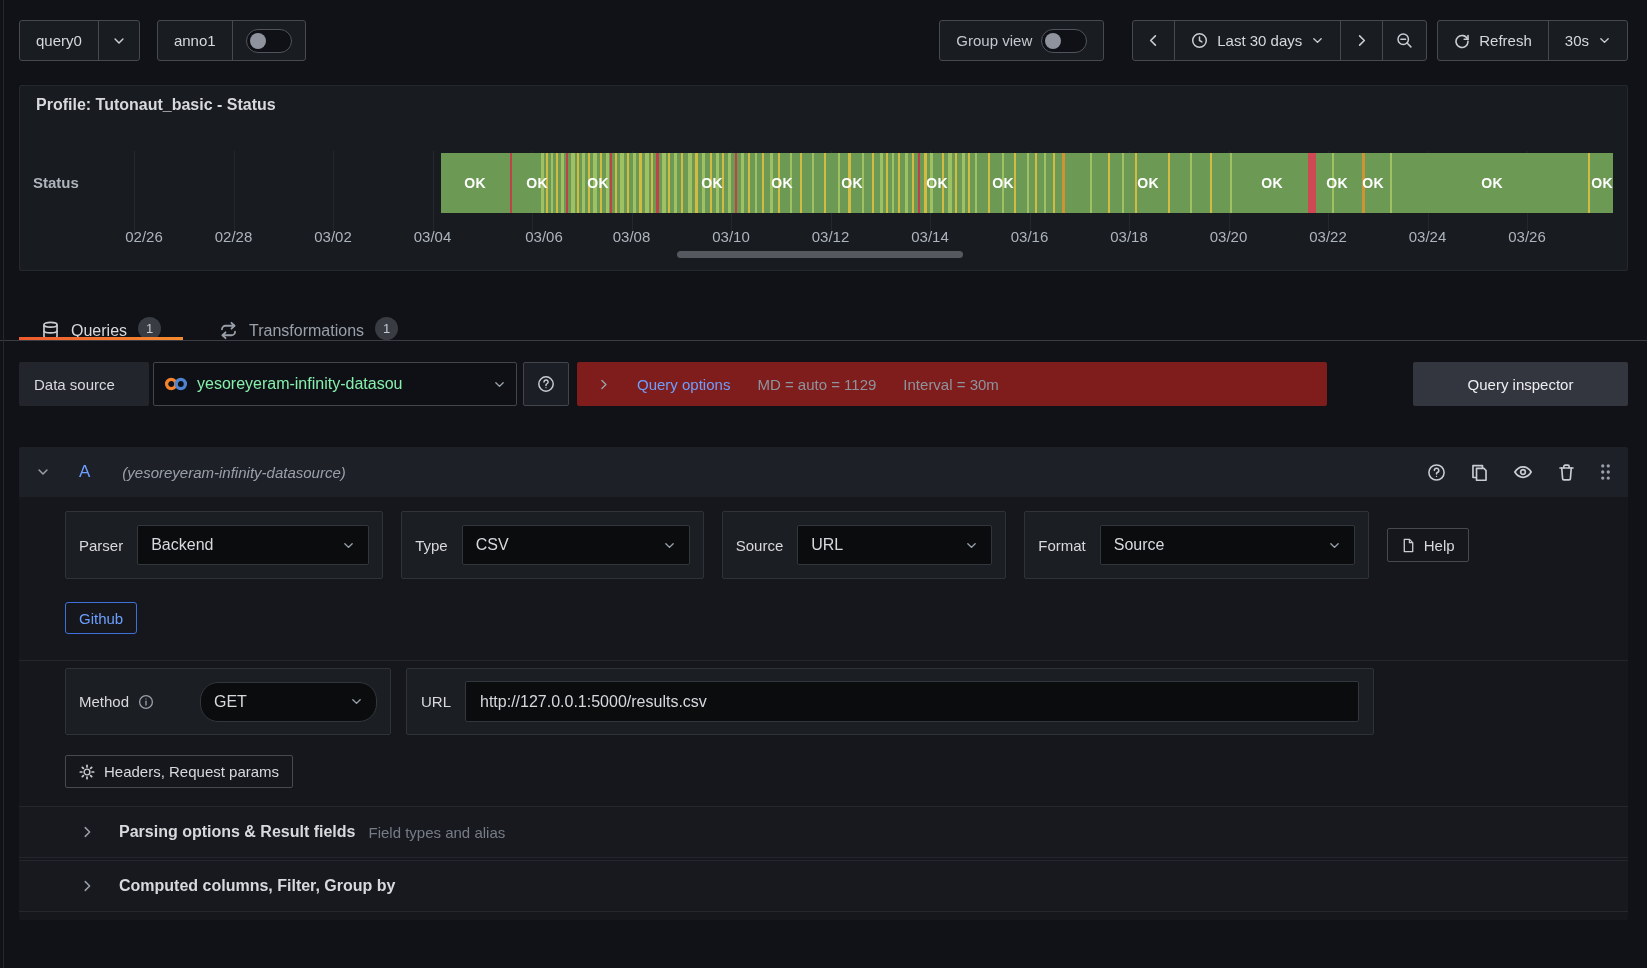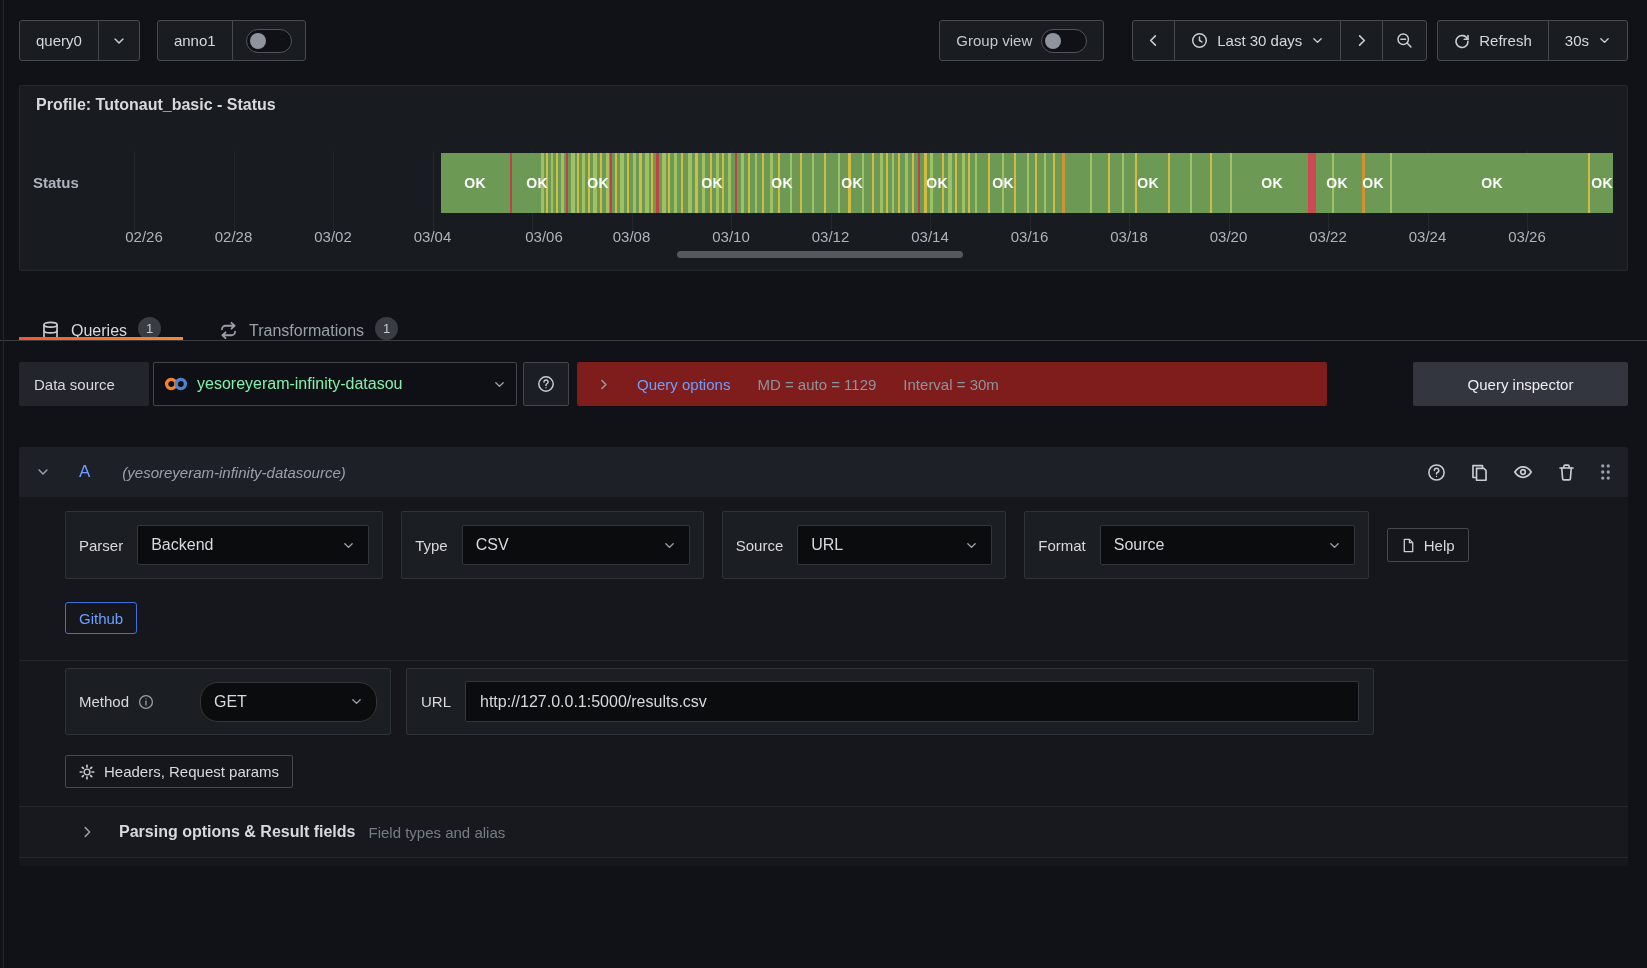--- a/index.html
+++ b/index.html
@@ -564,14 +564,23 @@
 
     <div class="section-bar">
       <span class="ic sec-chevron">
           <svg width="14" height="14" viewBox="0 0 16 16" fill="none" stroke="currentColor" stroke-width="1.7" stroke-linecap="round" stroke-linejoin="round">
             <path d="m6 3 5 5-5 5"></path>
           </svg>
         </span>
       <span class="sec-title">Parsing options &amp; Result fields</span>
       <span class="sec-sub">Field types and alias</span>
     </div>
+    <div class="section-bar">
+      <span class="ic sec-chevron">
+          <svg width="14" height="14" viewBox="0 0 16 16" fill="none" stroke="currentColor" stroke-width="1.7" stroke-linecap="round" stroke-linejoin="round">
+            <path d="m6 3 5 5-5 5"></path>
+          </svg>
+        </span>
+      <span class="sec-title">Computed columns, Filter, Group by</span>
+      <span class="sec-sub"></span>
+    </div>
   </div>
 </div>
 
 </body></html>

